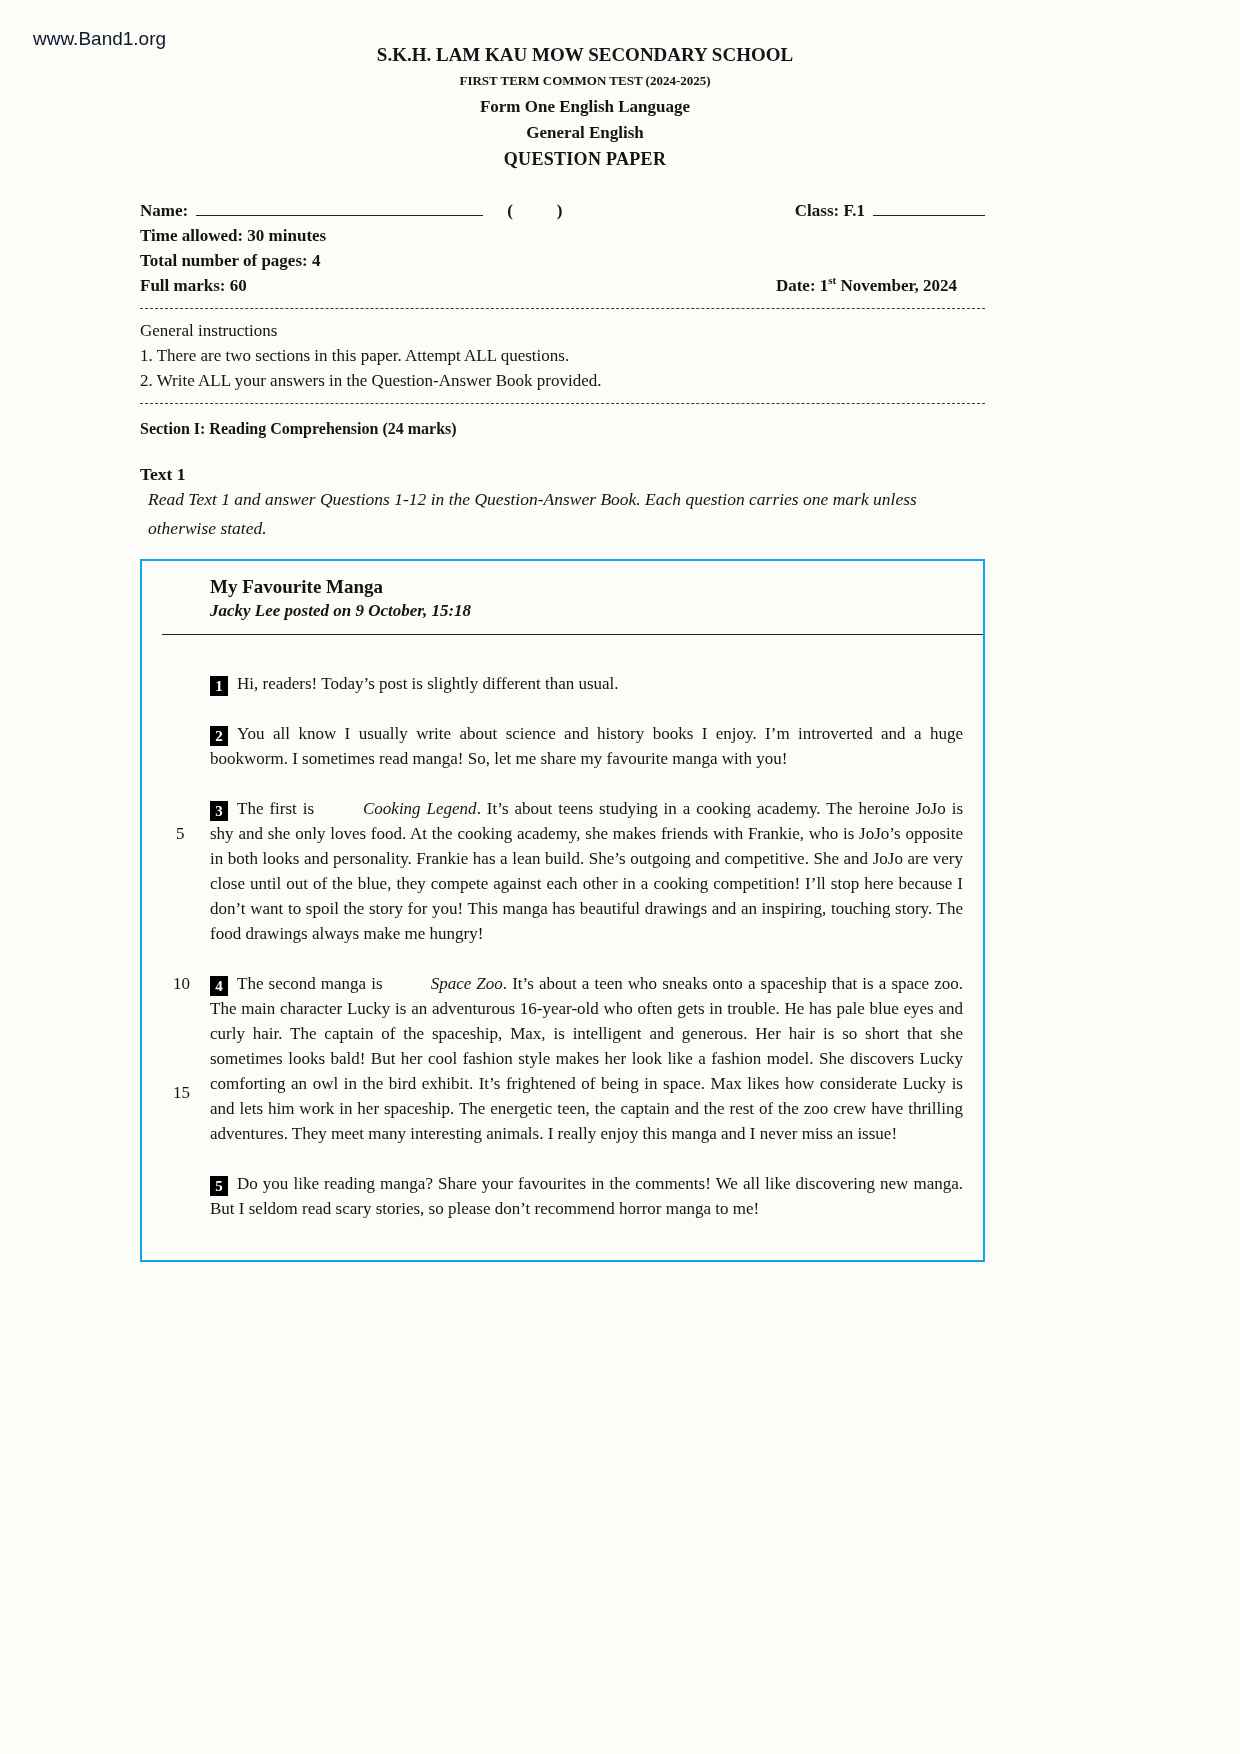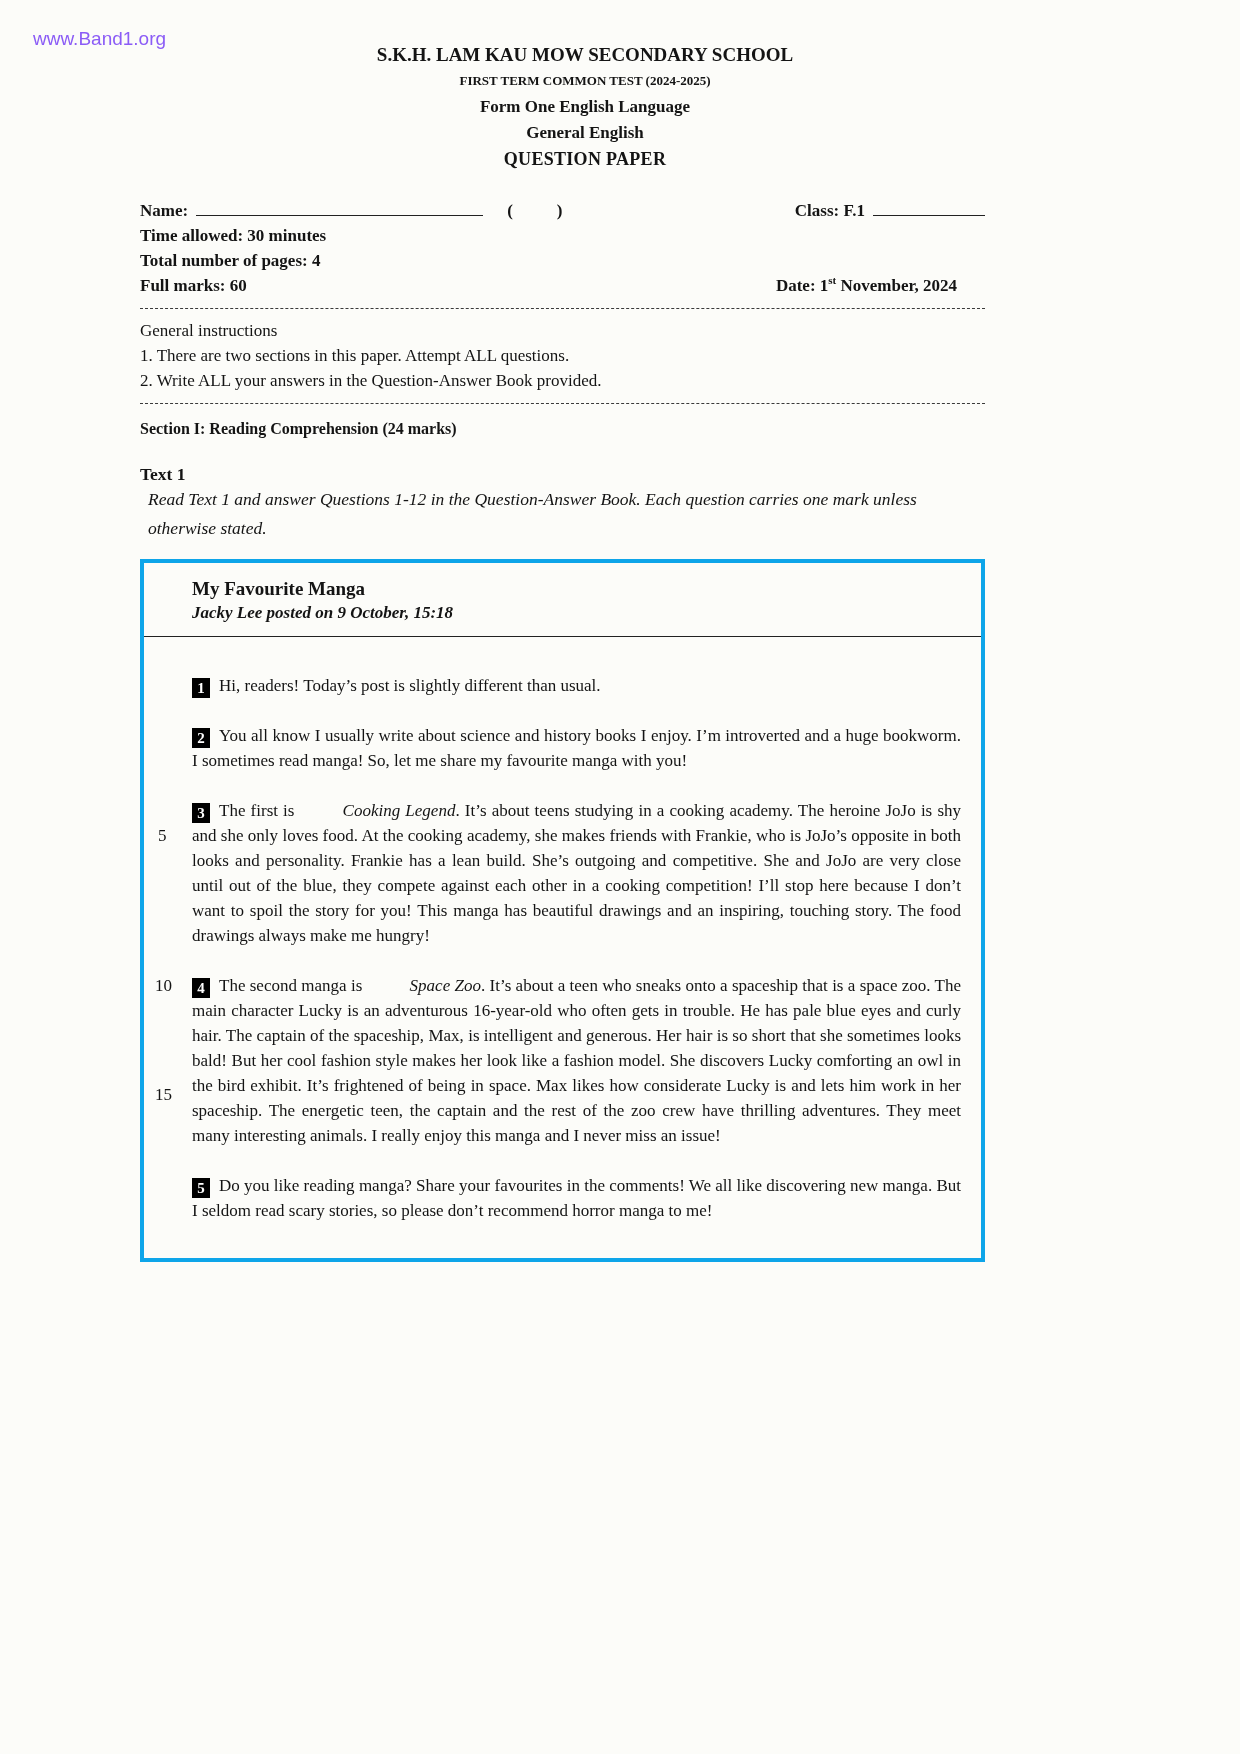--- a/index.html
+++ b/index.html
@@ -9,21 +9,21 @@
     width:1240px; height:1754px;
     margin:0 auto;
     background:#fcfcf9;
     font-family:"Liberation Serif", serif;
     color:#141414;
     overflow:hidden;
   }
   .watermark {
     position:absolute; left:33px; top:28px;
     font-family:"Liberation Sans", sans-serif;
-    font-size:19px; color:#8b5cf6;
+    font-size:19px; color:#0f172a;
   }
   .doc-header {
     width:890px; margin:0 auto; margin-left:140px;
     padding-top:42px; text-align:center;
   }
   .doc-header > div { line-height:26px; font-weight:bold; }
   .h-school { font-size:19px; }
   .h-test   { font-size:13px; }
   .h-form, .h-subject { font-size:17px; }
   .h-paper  { font-size:18px; letter-spacing:0.3px; }
@@ -47,24 +47,25 @@
 
   .gen-instr { line-height:25px; }
   .gen-instr .gi-title { margin-bottom:0; }
 
   .section-title { margin-top:16px; font-size:16px; font-weight:bold; }
   .text-label { margin-top:26px; font-weight:bold; font-size:17.5px; }
   .direction { font-style:italic; font-size:17.5px; line-height:29px; padding-left:8px; }
 
   .article-box {
     margin-top:16px;
-    border:4px solid #0ea5e9;
+    border:2px solid #0ea5e9;
     min-height:703px;
     position:relative;
     background:transparent;
+    padding-left:20px;
   }
   .article-head { padding:15px 20px 0 48px; }
   .article-title { font-size:19px; font-weight:bold; }
   .article-byline { font-style:italic; margin-top:3px; font-size:17px;font-weight:bold; }
   .article-divider { border:none; border-top:1.6px solid #222; margin-top:13px; }
   .article-body { padding:36px 20px 6px 48px; }
   .para {
     position:relative;
     text-align:justify;
     line-height:25px;

